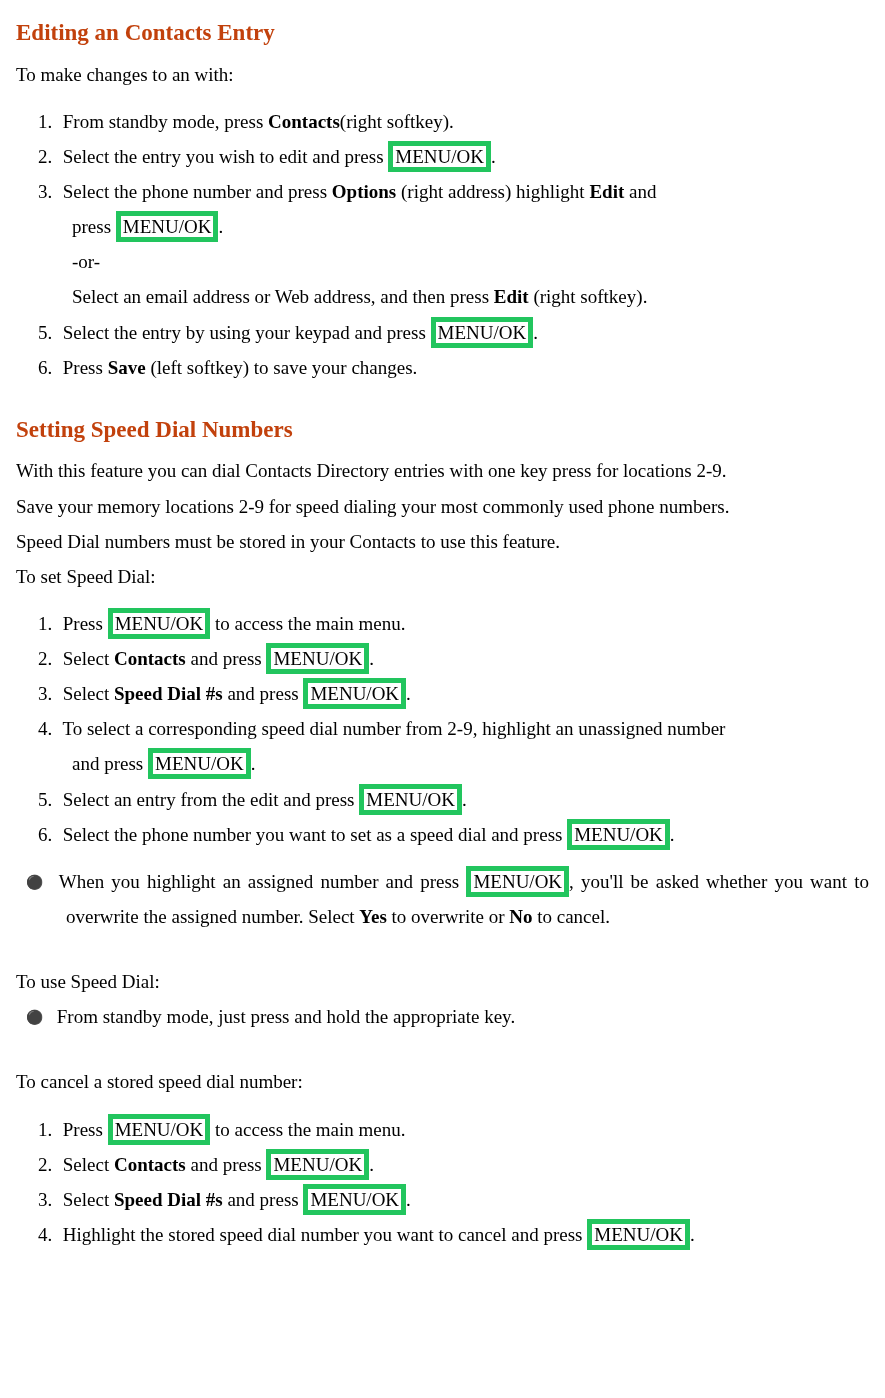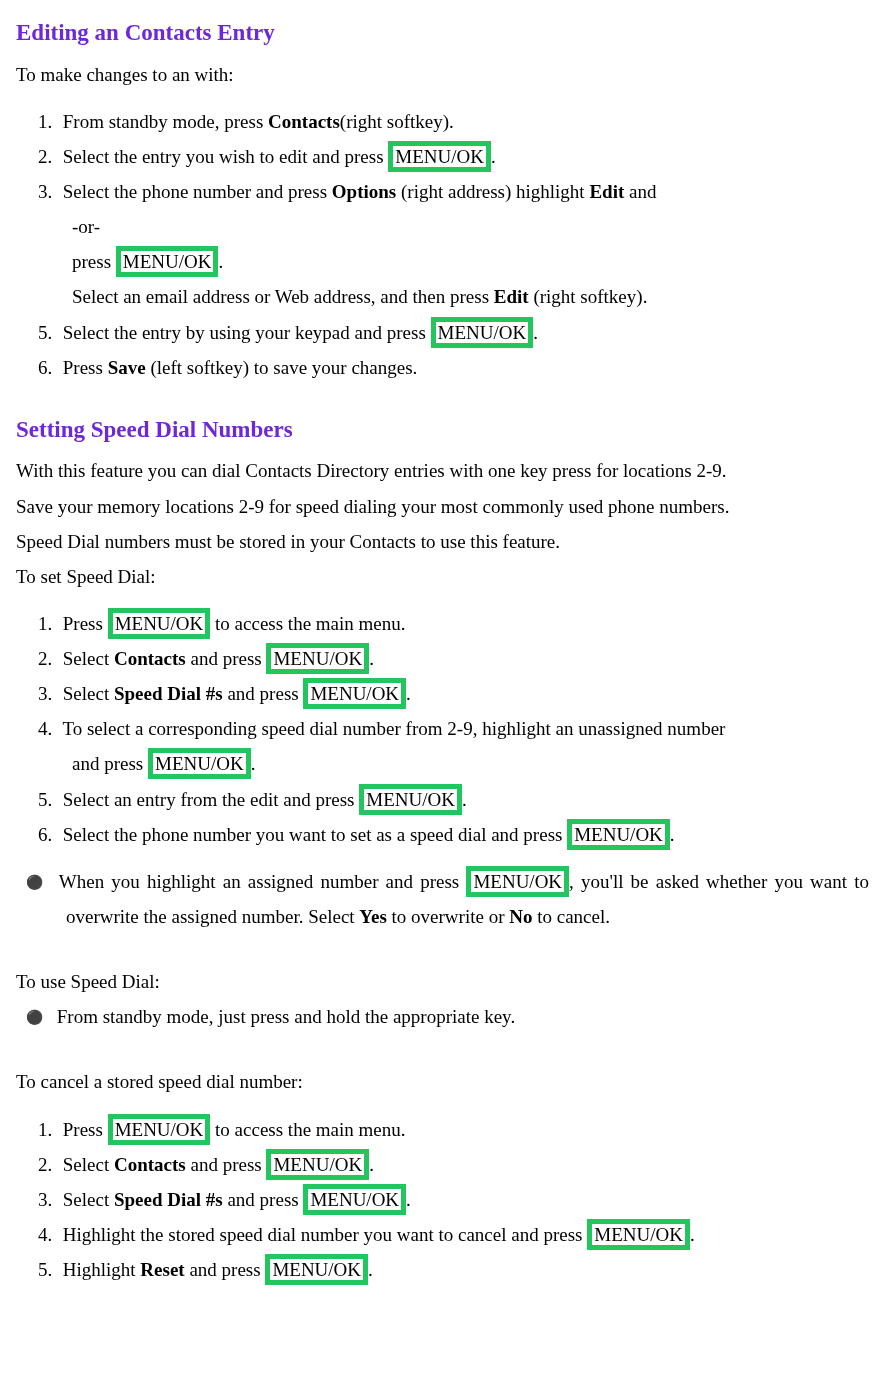--- a/index.html
+++ b/index.html
@@ -7,21 +7,21 @@
       font-size: 19px;
       line-height: 1.85;
       margin: 0;
       padding: 12px 16px 16px 16px;
       color: #000;
       background: #fff;
       width: 885px;
       box-sizing: border-box;
     }
     .heading-red {
-      color: #6d28d9;
+      color: #c2410c;
       font-size: 23px;
       font-weight: bold;
       margin: 0 0 2px 0;
     }
     .heading-red.spaced {
       margin-top: 24px;
     }
     .para {
       margin: 0;
     }
@@ -84,22 +84,22 @@
     <span class="num">1.</span>
     <span>From standby mode, press </span><span class="b">Contacts</span><span>(right softkey).</span>
   </li>
   <li>
     <span class="num">2.</span>
     <span>Select the entry you wish to edit and press </span><span class="boxkey">MENU/OK</span><span>.</span>
   </li>
   <li>
     <span class="num">3.</span>
     <span>Select the phone number and press </span><span class="b">Options</span><span> (right address) highlight </span><span class="b">Edit</span><span> and</span>
+    <span class="cont"><span>press </span><span class="boxkey">MENU/OK</span><span>.</span></span>
     <span class="cont">-or-</span>
-    <span class="cont"><span>press </span><span class="boxkey">MENU/OK</span><span>.</span></span>
     <span class="cont"><span>Select an email address or Web address, and then press </span><span class="b">Edit</span><span> (right softkey).</span></span>
   </li>
   <li>
     <span class="num">5.</span>
     <span>Select the entry by using your keypad and press </span><span class="boxkey">MENU/OK</span><span>.</span>
   </li>
   <li>
     <span class="num">6.</span>
     <span>Press </span><span class="b">Save</span><span> (left softkey) to save your changes.</span>
   </li>
@@ -168,17 +168,13 @@
     <span>Select </span><span class="b">Contacts</span><span> and press </span><span class="boxkey">MENU/OK</span><span>.</span>
   </li>
   <li>
     <span class="num">3.</span>
     <span>Select </span><span class="b">Speed Dial #s</span><span> and press </span><span class="boxkey">MENU/OK</span><span>.</span>
   </li>
   <li>
     <span class="num">4.</span>
     <span>Highlight the stored speed dial number you want to cancel and press </span><span class="boxkey">MENU/OK</span><span>.</span>
   </li>
-  <li>
-    <span class="num">5.</span>
-    <span>Highlight </span><span class="b">Reset</span><span> and press </span><span class="boxkey">MENU/OK</span><span>.</span>
-  </li>
 </ol>
 
 </body></html>

